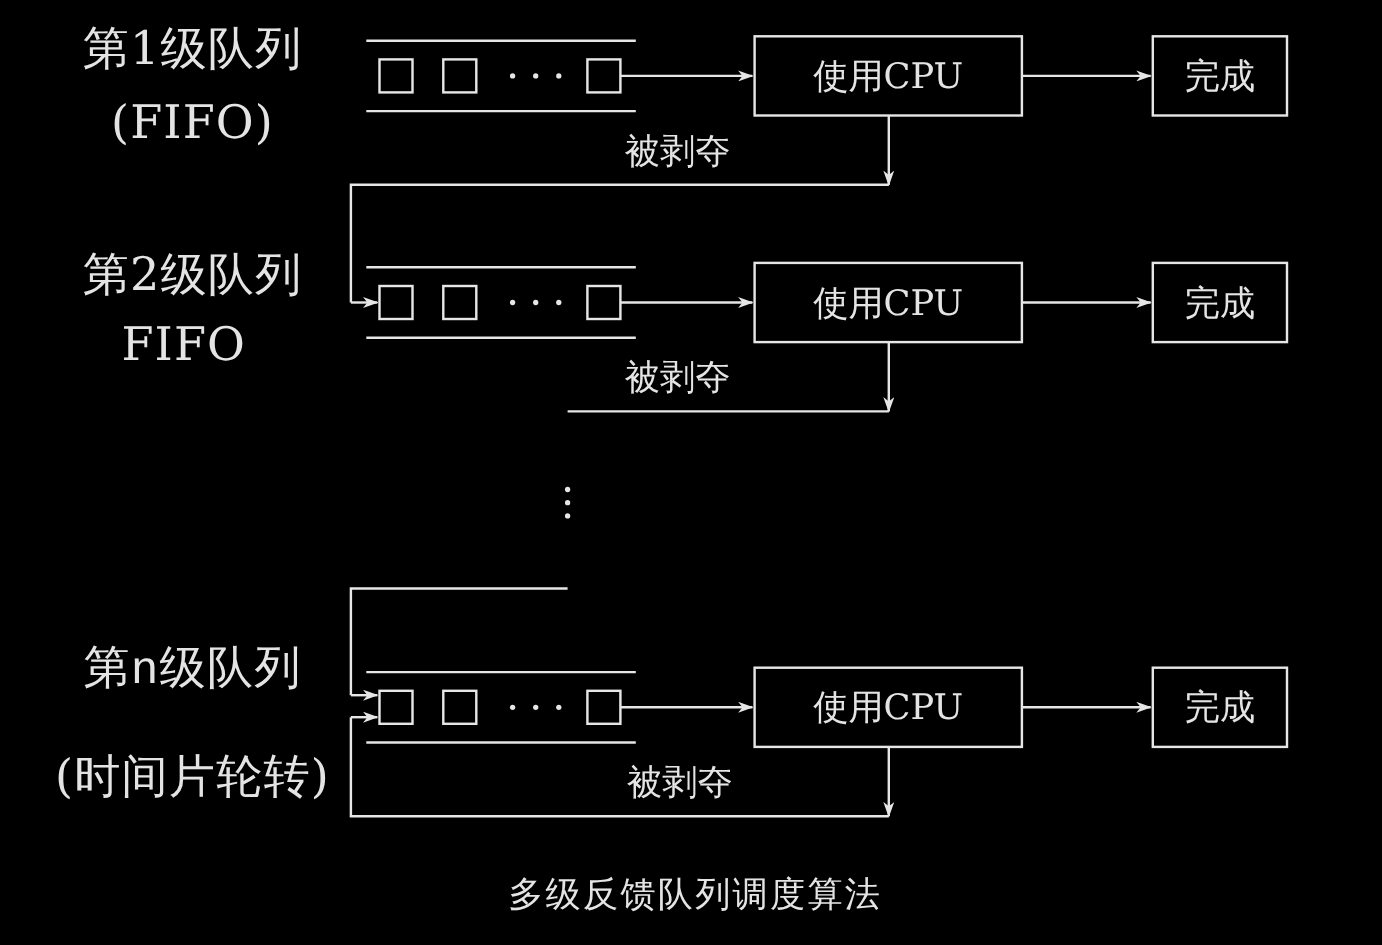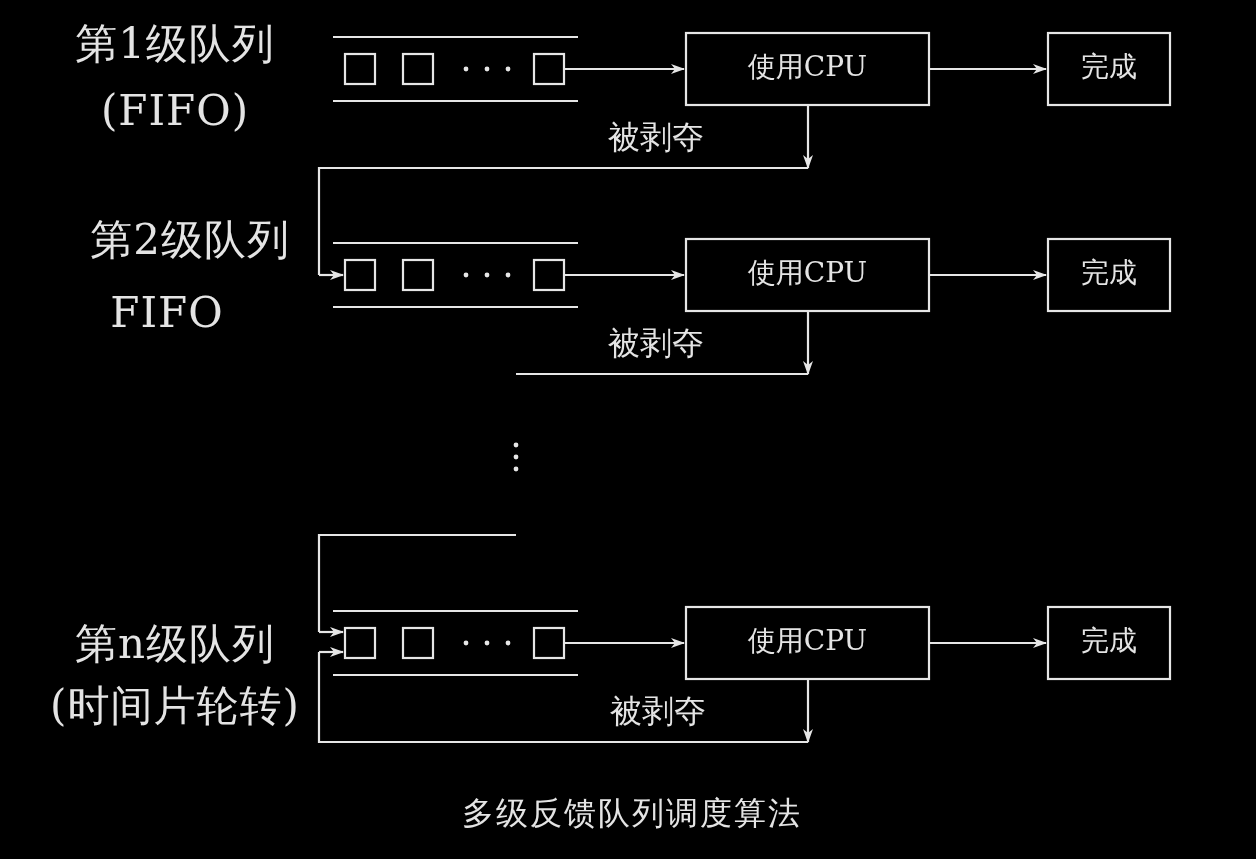--- a/index.html
+++ b/index.html
@@ -5,22 +5,22 @@
     html, body { margin: 0; padding: 0; background: #000; }
     body { width: 1256px; height: 859px; overflow: hidden; position: relative;
       font-family: "DejaVu Serif", "Liberation Serif", serif; color: #e8e8e8; }
     svg { position: absolute; left: 0; top: 0; }
     .ln { stroke: #e6e6e6; stroke-width: 2.2; fill: none; }
     .box { stroke: #e6e6e6; stroke-width: 2.2; fill: #000; }
     .ah { fill: #e6e6e6; }
     .dot { fill: #e6e6e6; }
     .label { position: absolute; font-size: 42px; letter-spacing: 1px; white-space: nowrap;
       color: #e4e4e4; text-align: center; }
-    .boxtxt { position: absolute; font-size: 28px; color: #e4e4e4; text-align: center; white-space: nowrap; }
-    .pre { position: absolute; font-size: 32px; color: #e4e4e4; white-space: nowrap; margin-left: 40px; }
+    .boxtxt { position: absolute; font-size: 32px; color: #e4e4e4; text-align: center; white-space: nowrap; }
+    .pre { position: absolute; font-size: 32px; color: #e4e4e4; white-space: nowrap; }
     .caption { position: absolute; left: 4px; width: 1256px; top: 792px; font-size: 32px;
       text-align: center; letter-spacing: 2px; color: #e4e4e4; }
   </style>
 </head>
 <body>
 
 <svg id="diagram" width="1256" height="859" viewBox="0 0 1256 859">
   <defs>
     <marker id="arr" markerWidth="14" markerHeight="10" refX="13" refY="5" orient="auto" markerUnits="userSpaceOnUse">
       <path d="M0,0 L14,5 L0,10 L4,5 Z" class="ah"></path>
@@ -88,25 +88,25 @@
     <circle class="dot" cx="516" cy="469" r="2.4"></circle>
   </g>
 </svg>
 
 <div class="label" style="left:60px;width:230px;top:16px;">第1级队列</div>
 <div class="label" style="left:60px;width:230px;top:86px;">(FIFO)</div>
 <div class="boxtxt" style="left:686px;width:243px;top:48px;">使用CPU</div>
 <div class="boxtxt" style="left:1048px;width:122px;top:48px;">完成</div>
 <div class="pre" style="left:568px;top:116px;">被剥夺</div>
 
-<div class="label" style="left:60px;width:230px;top:212px;text-align:right;">第2级队列</div>
+<div class="label" style="left:60px;width:230px;top:222px;">第2级队列</div>
 <div class="label" style="left:52px;width:230px;top:288px;">FIFO</div>
 <div class="boxtxt" style="left:686px;width:243px;top:254px;">使用CPU</div>
 <div class="boxtxt" style="left:1048px;width:122px;top:254px;">完成</div>
 <div class="pre" style="left:568px;top:322px;">被剥夺</div>
 
-<div class="label" style="left:60px;width:230px;top:616px;">第n级队列</div>
+<div class="label" style="left:60px;width:230px;top:579px;font-family:Liberation Mono, monospace;">第n级队列</div>
 <div class="label" style="left:40px;width:270px;top:678px;">(时间片轮转)</div>
 <div class="boxtxt" style="left:686px;width:243px;top:622px;">使用CPU</div>
 <div class="boxtxt" style="left:1048px;width:122px;top:622px;">完成</div>
 <div class="pre" style="left:570px;top:690px;">被剥夺</div>
 
 <div class="caption">多级反馈队列调度算法</div>
 
 </body></html>

